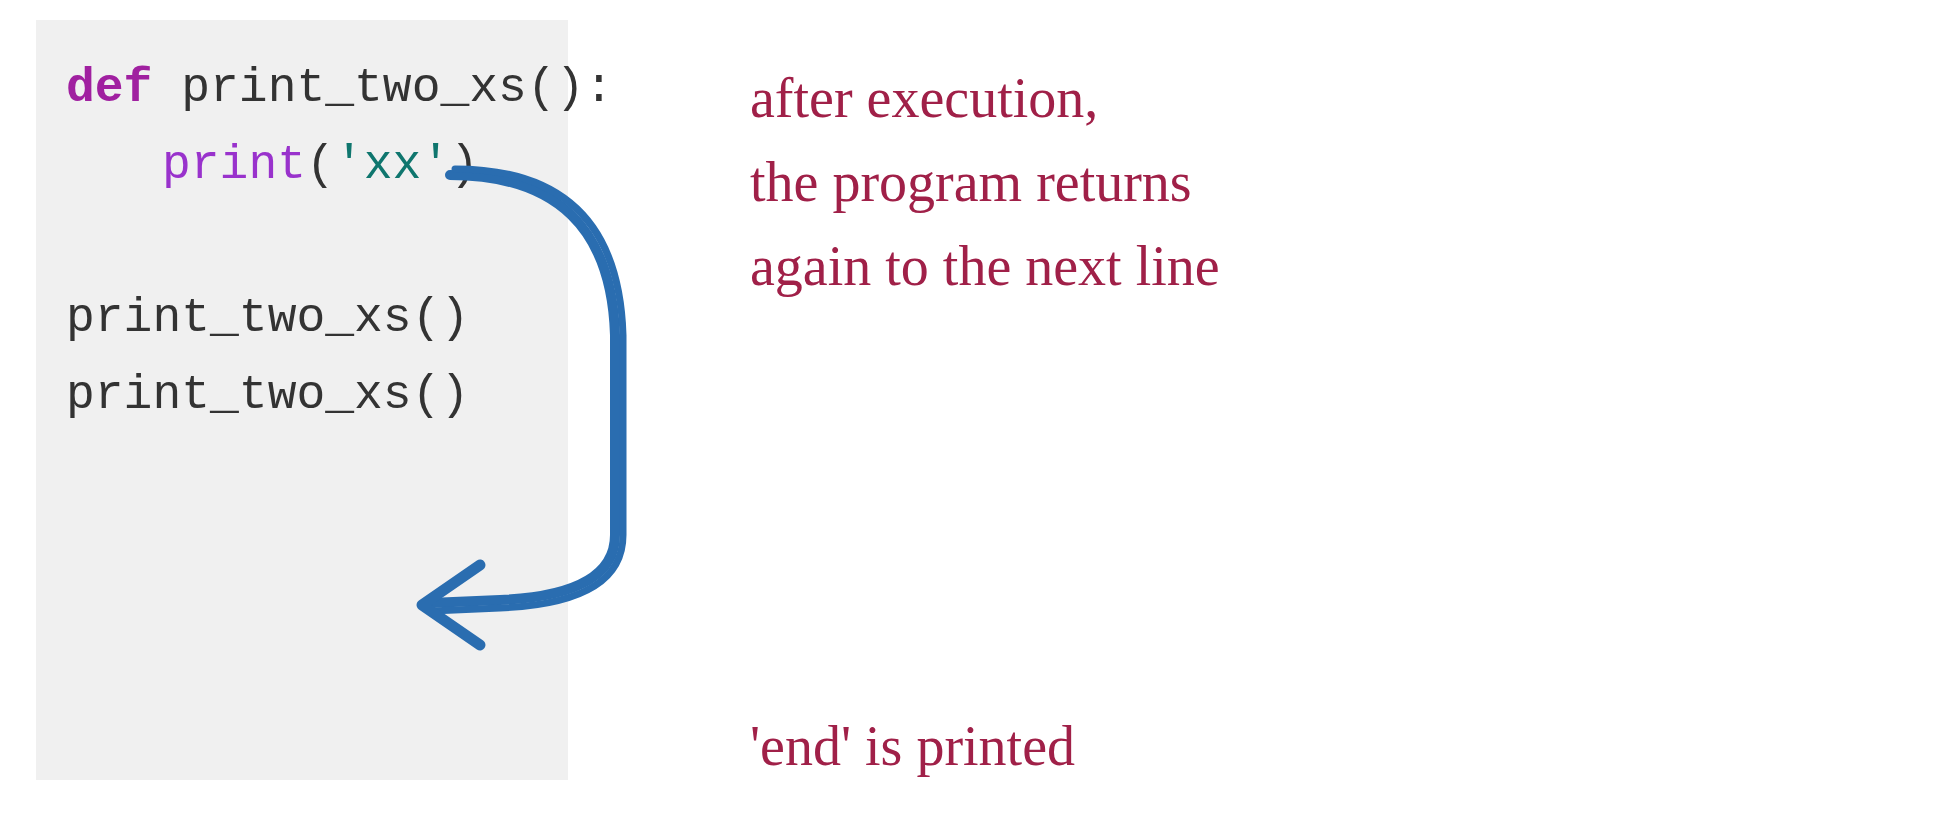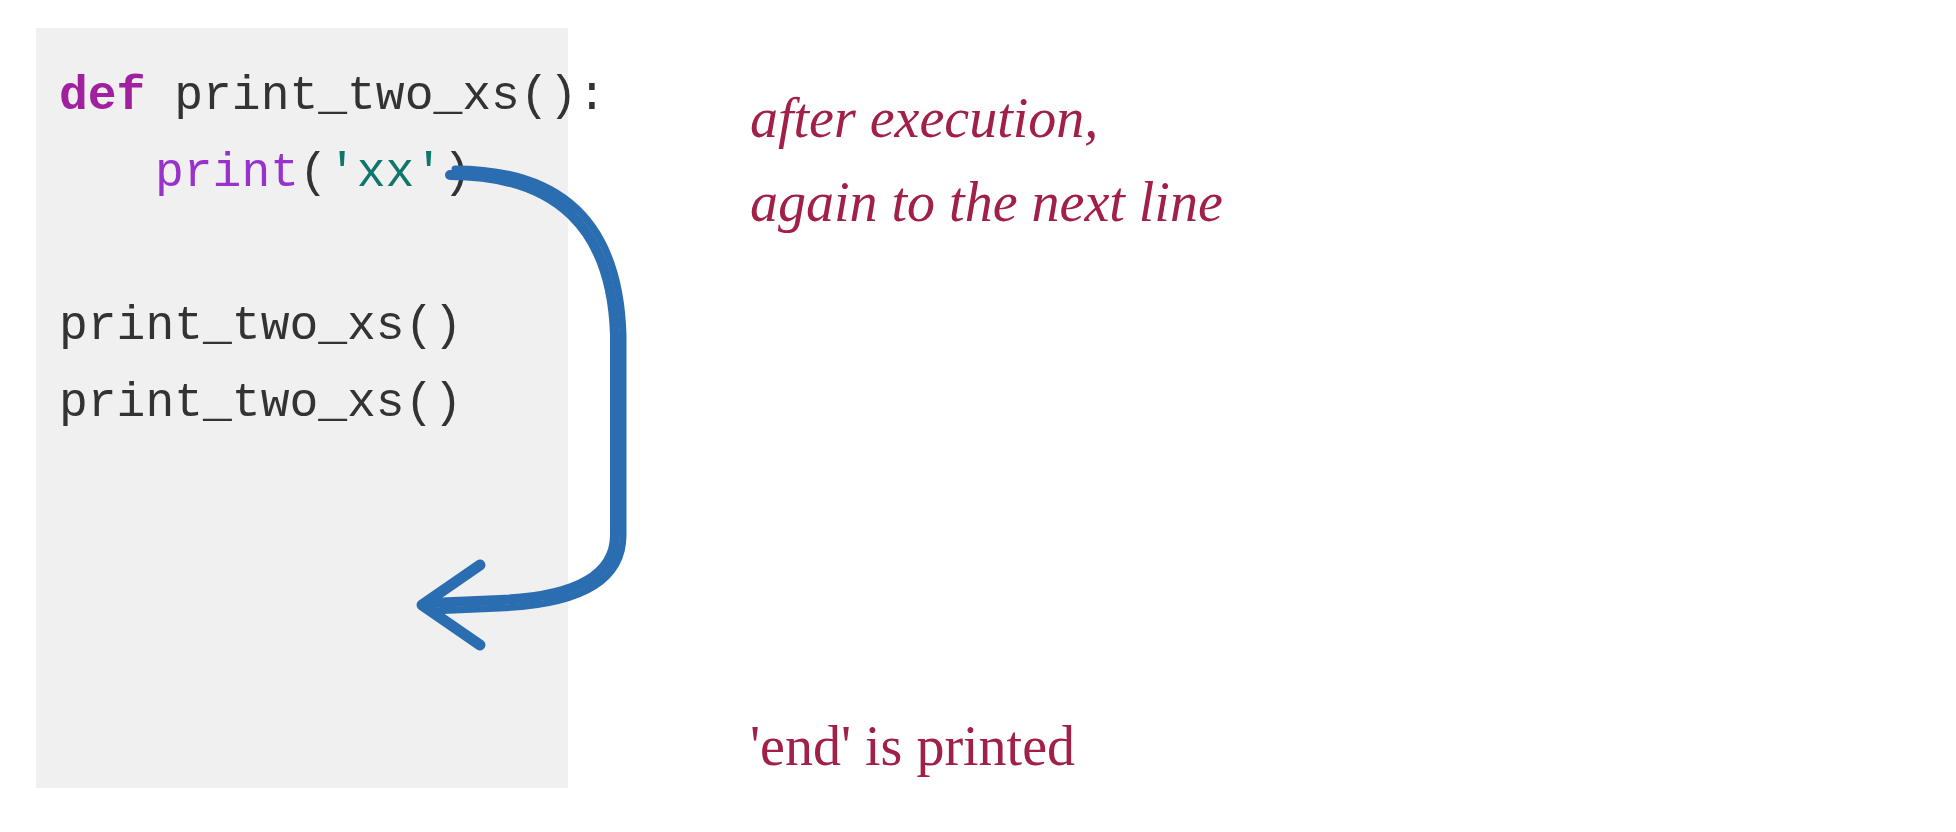--- a/index.html
+++ b/index.html
@@ -10,25 +10,25 @@
     body {
       width: 1956px;
       height: 832px;
       background: #ffffff;
       position: relative;
       font-family: sans-serif;
     }
     .code-block {
       position: absolute;
       left: 36px;
-      top: 28px;
+      top: 20px;
       width: 532px;
       height: 760px;
       background: #f0f0f0;
-      padding: 30px 23px;
+      padding: 30px 30px;
       font-family: 'Courier New', Consolas, monospace;
       font-size: 48px;
       line-height: 1.6;
       color: #333333;
     }
     .code-line {
       white-space: pre;
     }
     .kw-def {
       color: #a020a0;
@@ -53,23 +53,22 @@
     }
     .annotation {
       position: absolute;
       color: #a02048;
       font-family: 'Comic Sans MS', 'Segoe Script', cursive;
       font-size: 56px;
       line-height: 1.5;
     }
     .anno-top {
       left: 750px;
-      top: 76px;
+      top: 56px;
       width: 1150px;
-      font-style: italic;
     }
     .anno-bottom {
       left: 750px;
       top: 704px;
       width: 1000px;
     }
     .arrow-svg {
       position: absolute;
       left: 380px;
       top: 155px;
@@ -90,18 +89,19 @@
 </div>
 
 <svg class="arrow-svg" viewBox="0 0 310 500">
   <path d="M 70 20 Q 230 20 235 180 L 235 380 Q 235 440 120 445 L 50 448" stroke="#2a6db0" stroke-width="10" fill="none" stroke-linecap="round"></path>
   <path d="M 75 14 Q 238 14 243 180 L 243 380 Q 243 448 120 453 L 52 456" stroke="#2a6db0" stroke-width="7" fill="none" stroke-linecap="round"></path>
   <path d="M 100 410 L 42 450 L 100 490" stroke="#2a6db0" stroke-width="11" fill="none" stroke-linecap="round" stroke-linejoin="round"></path>
 </svg>
 
 <div class="annotation anno-top">
   <div>after execution,</div>
+  <div>the program returns</div>
   <div>again to the next line</div>
 </div>
 
 <div class="annotation anno-bottom">
   <span>'end' is printed</span>
 </div>
 
 </body></html>

